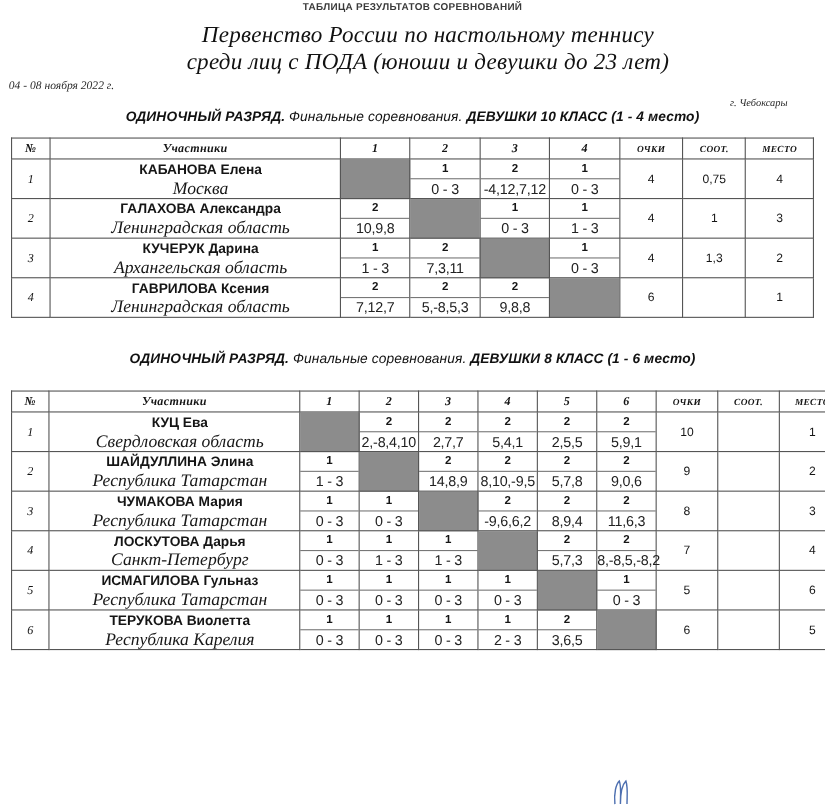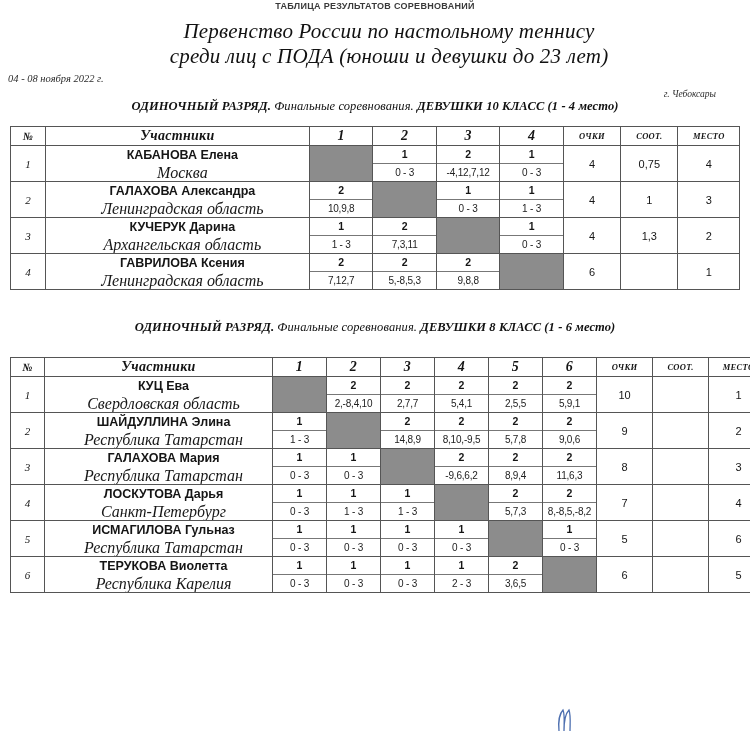--- a/index.html
+++ b/index.html
@@ -67,21 +67,21 @@
     font-size: 9.5px;
     color: #2b2b2b;
   }
   .section-title {
     text-align: center;
     font-size: 12.5px;
     font-weight: bold;
     font-style: italic;
     color: #111;
     letter-spacing: 0.1px;
-    font-family: Liberation Serif, serif;
+    font-family: Liberation Sans, sans-serif;
     white-space: nowrap;
   }
   .section-title .thin {
     font-weight: normal;
   }
   
   .tbl-wrap {
     padding: 0 10px;
     box-sizing: border-box;
     width: 750px;
@@ -102,21 +102,21 @@
   }
   .hdr td {
     height: 18px;
     font-family: "Liberation Serif", serif;
     font-style: italic;
     font-weight: bold;
     font-size: 10px;
     letter-spacing: 0.3px;
   }
   .hdr td.opp {
-    font-size: 14px;
+    font-size: 11px;
   }
   .hdr td.small-cap {
     font-size: 8.5px;
     font-weight: bold;
   }
   td.numcol {
     width: 34px;
     font-family: "Liberation Serif", serif;
     font-style: italic;
     font-size: 10px;
@@ -153,21 +153,21 @@
   }
   .cell-inner {
     display: block;
     height: 17px;
     line-height: 17px;
     font-size: 10.5px;
     font-weight: bold;
   }
   .cell-inner.sc {
     font-weight: normal;
-    font-size: 10px;
+    font-size: 13px;
     border-top: 1px solid #777;
     color: #222;
     letter-spacing: -0.2px;
   }
   td.shade {
     background: #8c8c8c;
   }
   td.bigval {
     font-size: 17px;
     font-weight: normal;
@@ -419,21 +419,21 @@
               <span class="cell-inner">2</span>
               <span class="cell-inner sc">9,0,6</span>
             </td>
             <td class="bigval">9</td>
             <td class="bigval"></td>
             <td class="bigval">2</td>
           </tr>
           <tr>
             <td class="numcol">3</td>
             <td class="partcol">
-              <span class="pname">ГАЛАХОВА Мария</span>
+              <span class="pname">ЧУМАКОВА Мария</span>
               <span class="pregion">Республика Татарстан</span>
             </td>
             <td class="cell">
               <span class="cell-inner">1</span>
               <span class="cell-inner sc">0 - 3</span>
             </td>
             <td class="cell">
               <span class="cell-inner">1</span>
               <span class="cell-inner sc">0 - 3</span>
             </td>

